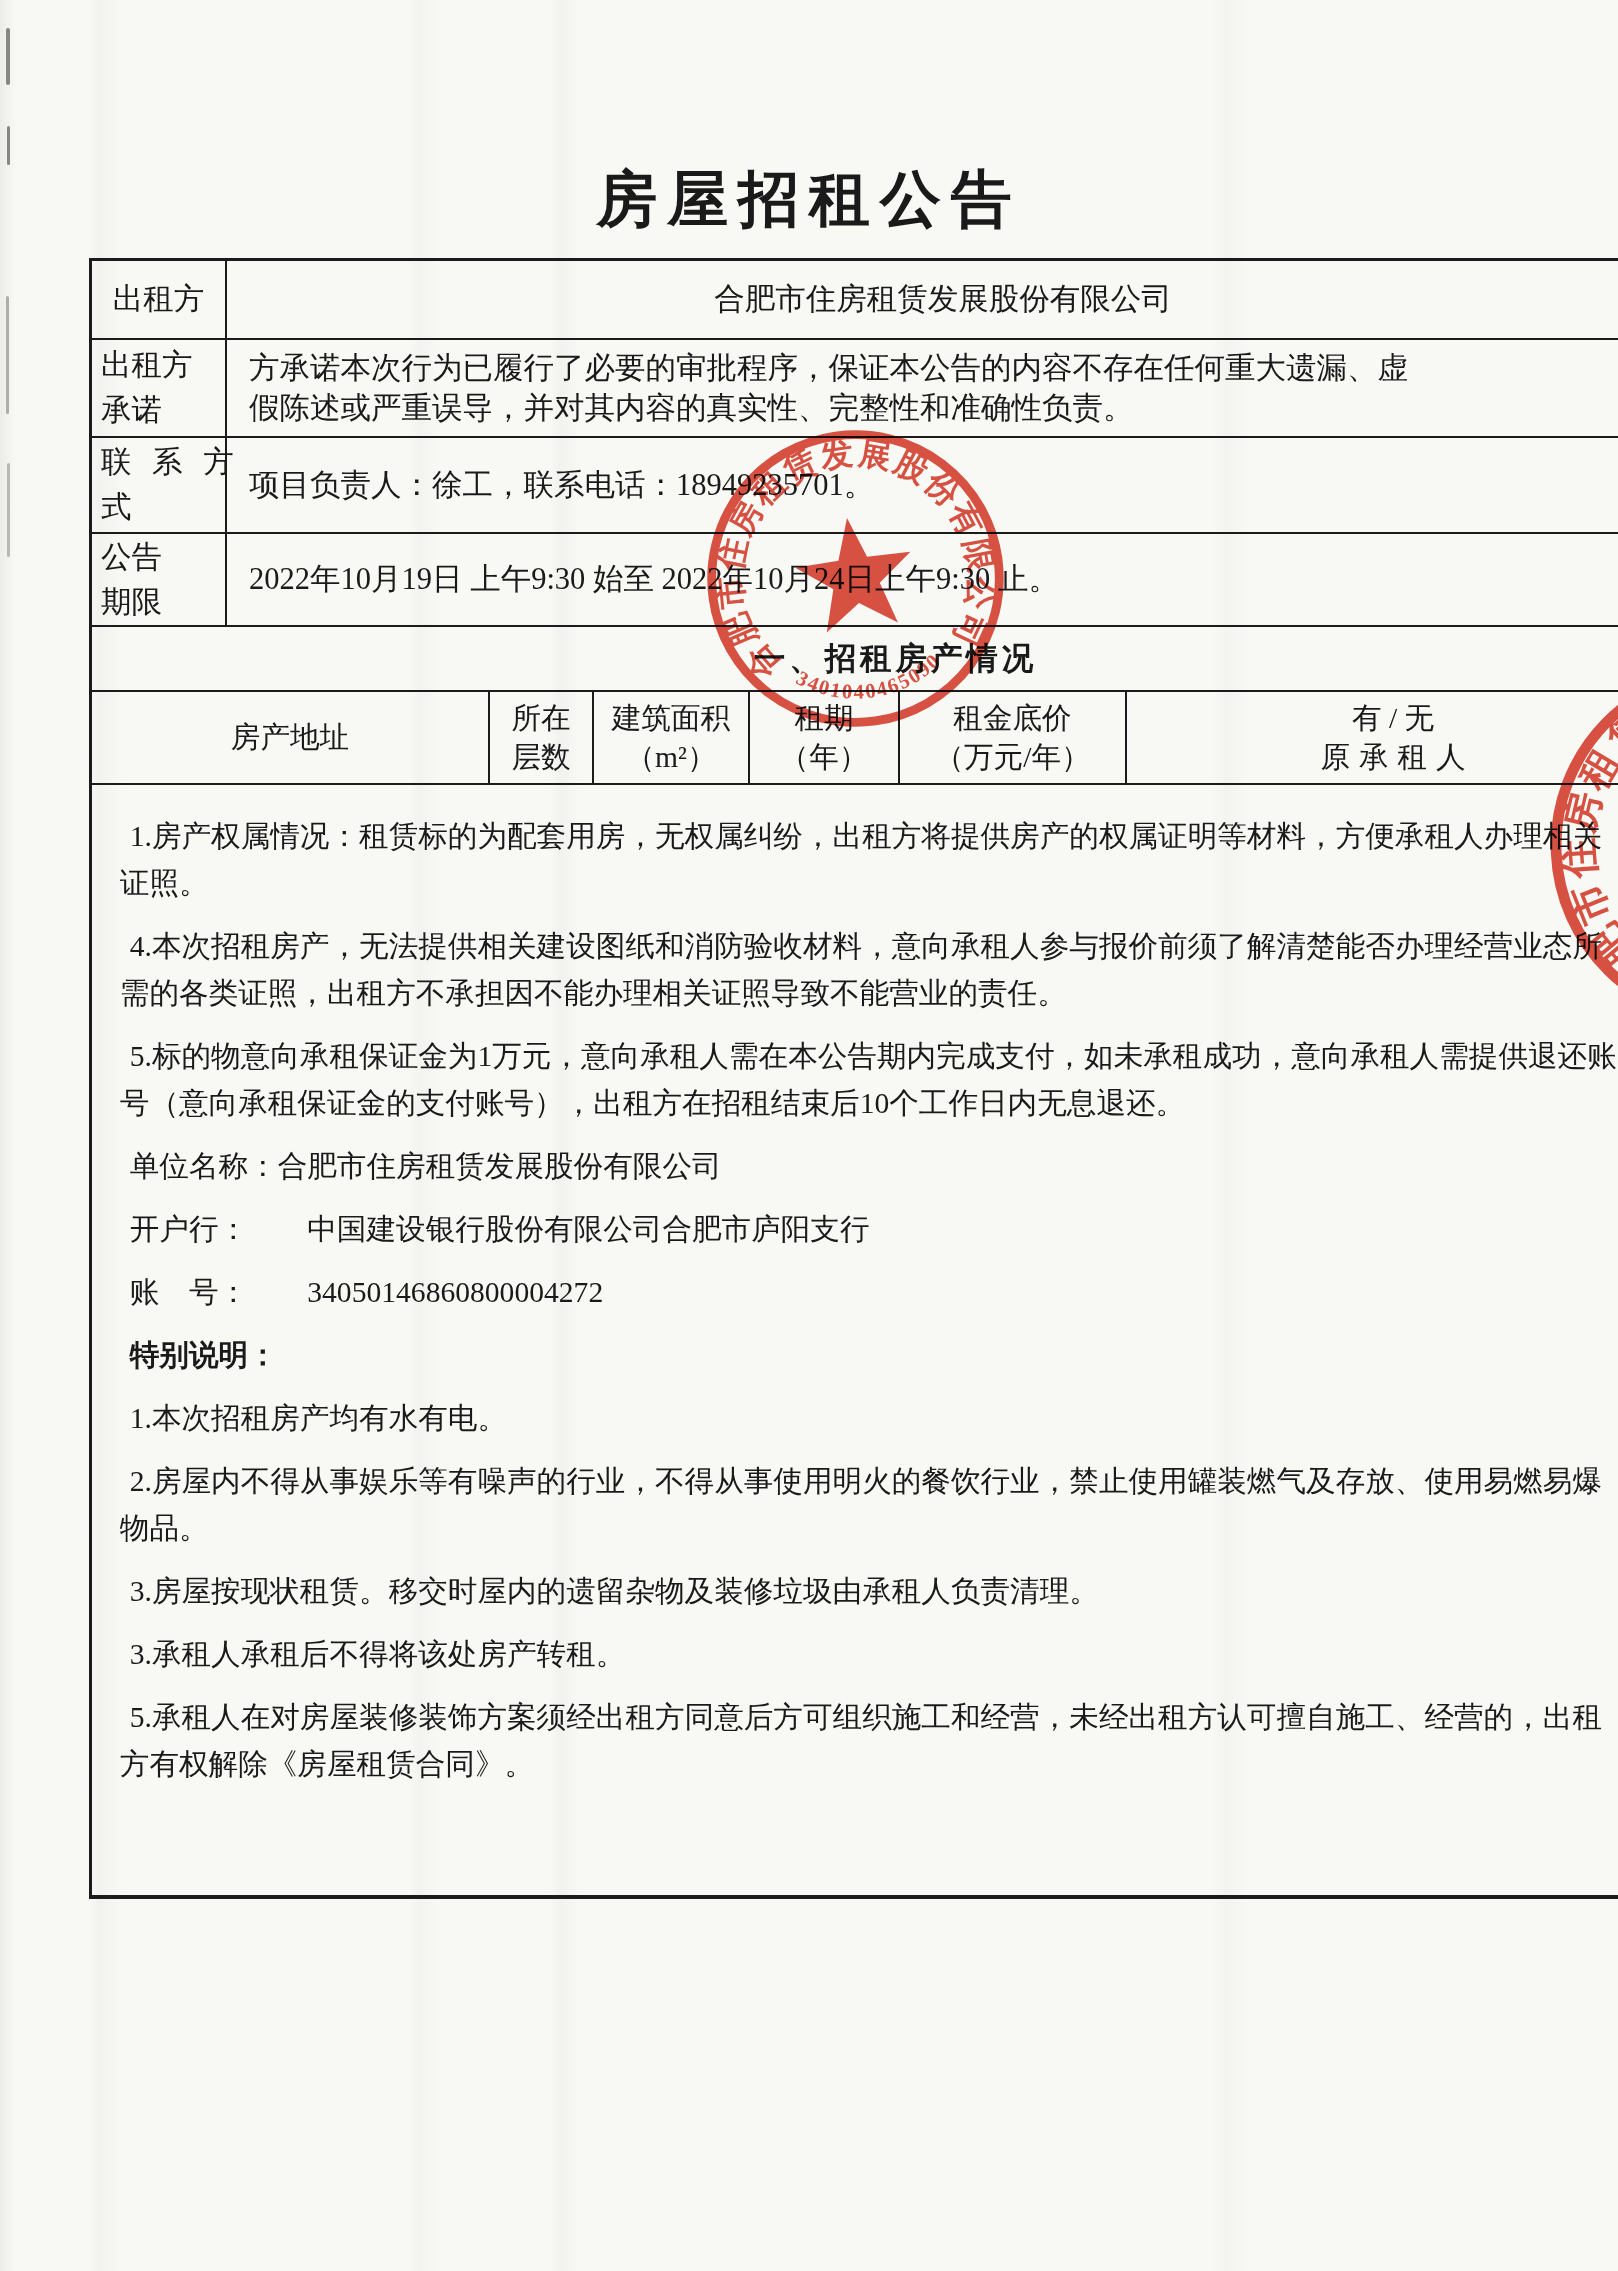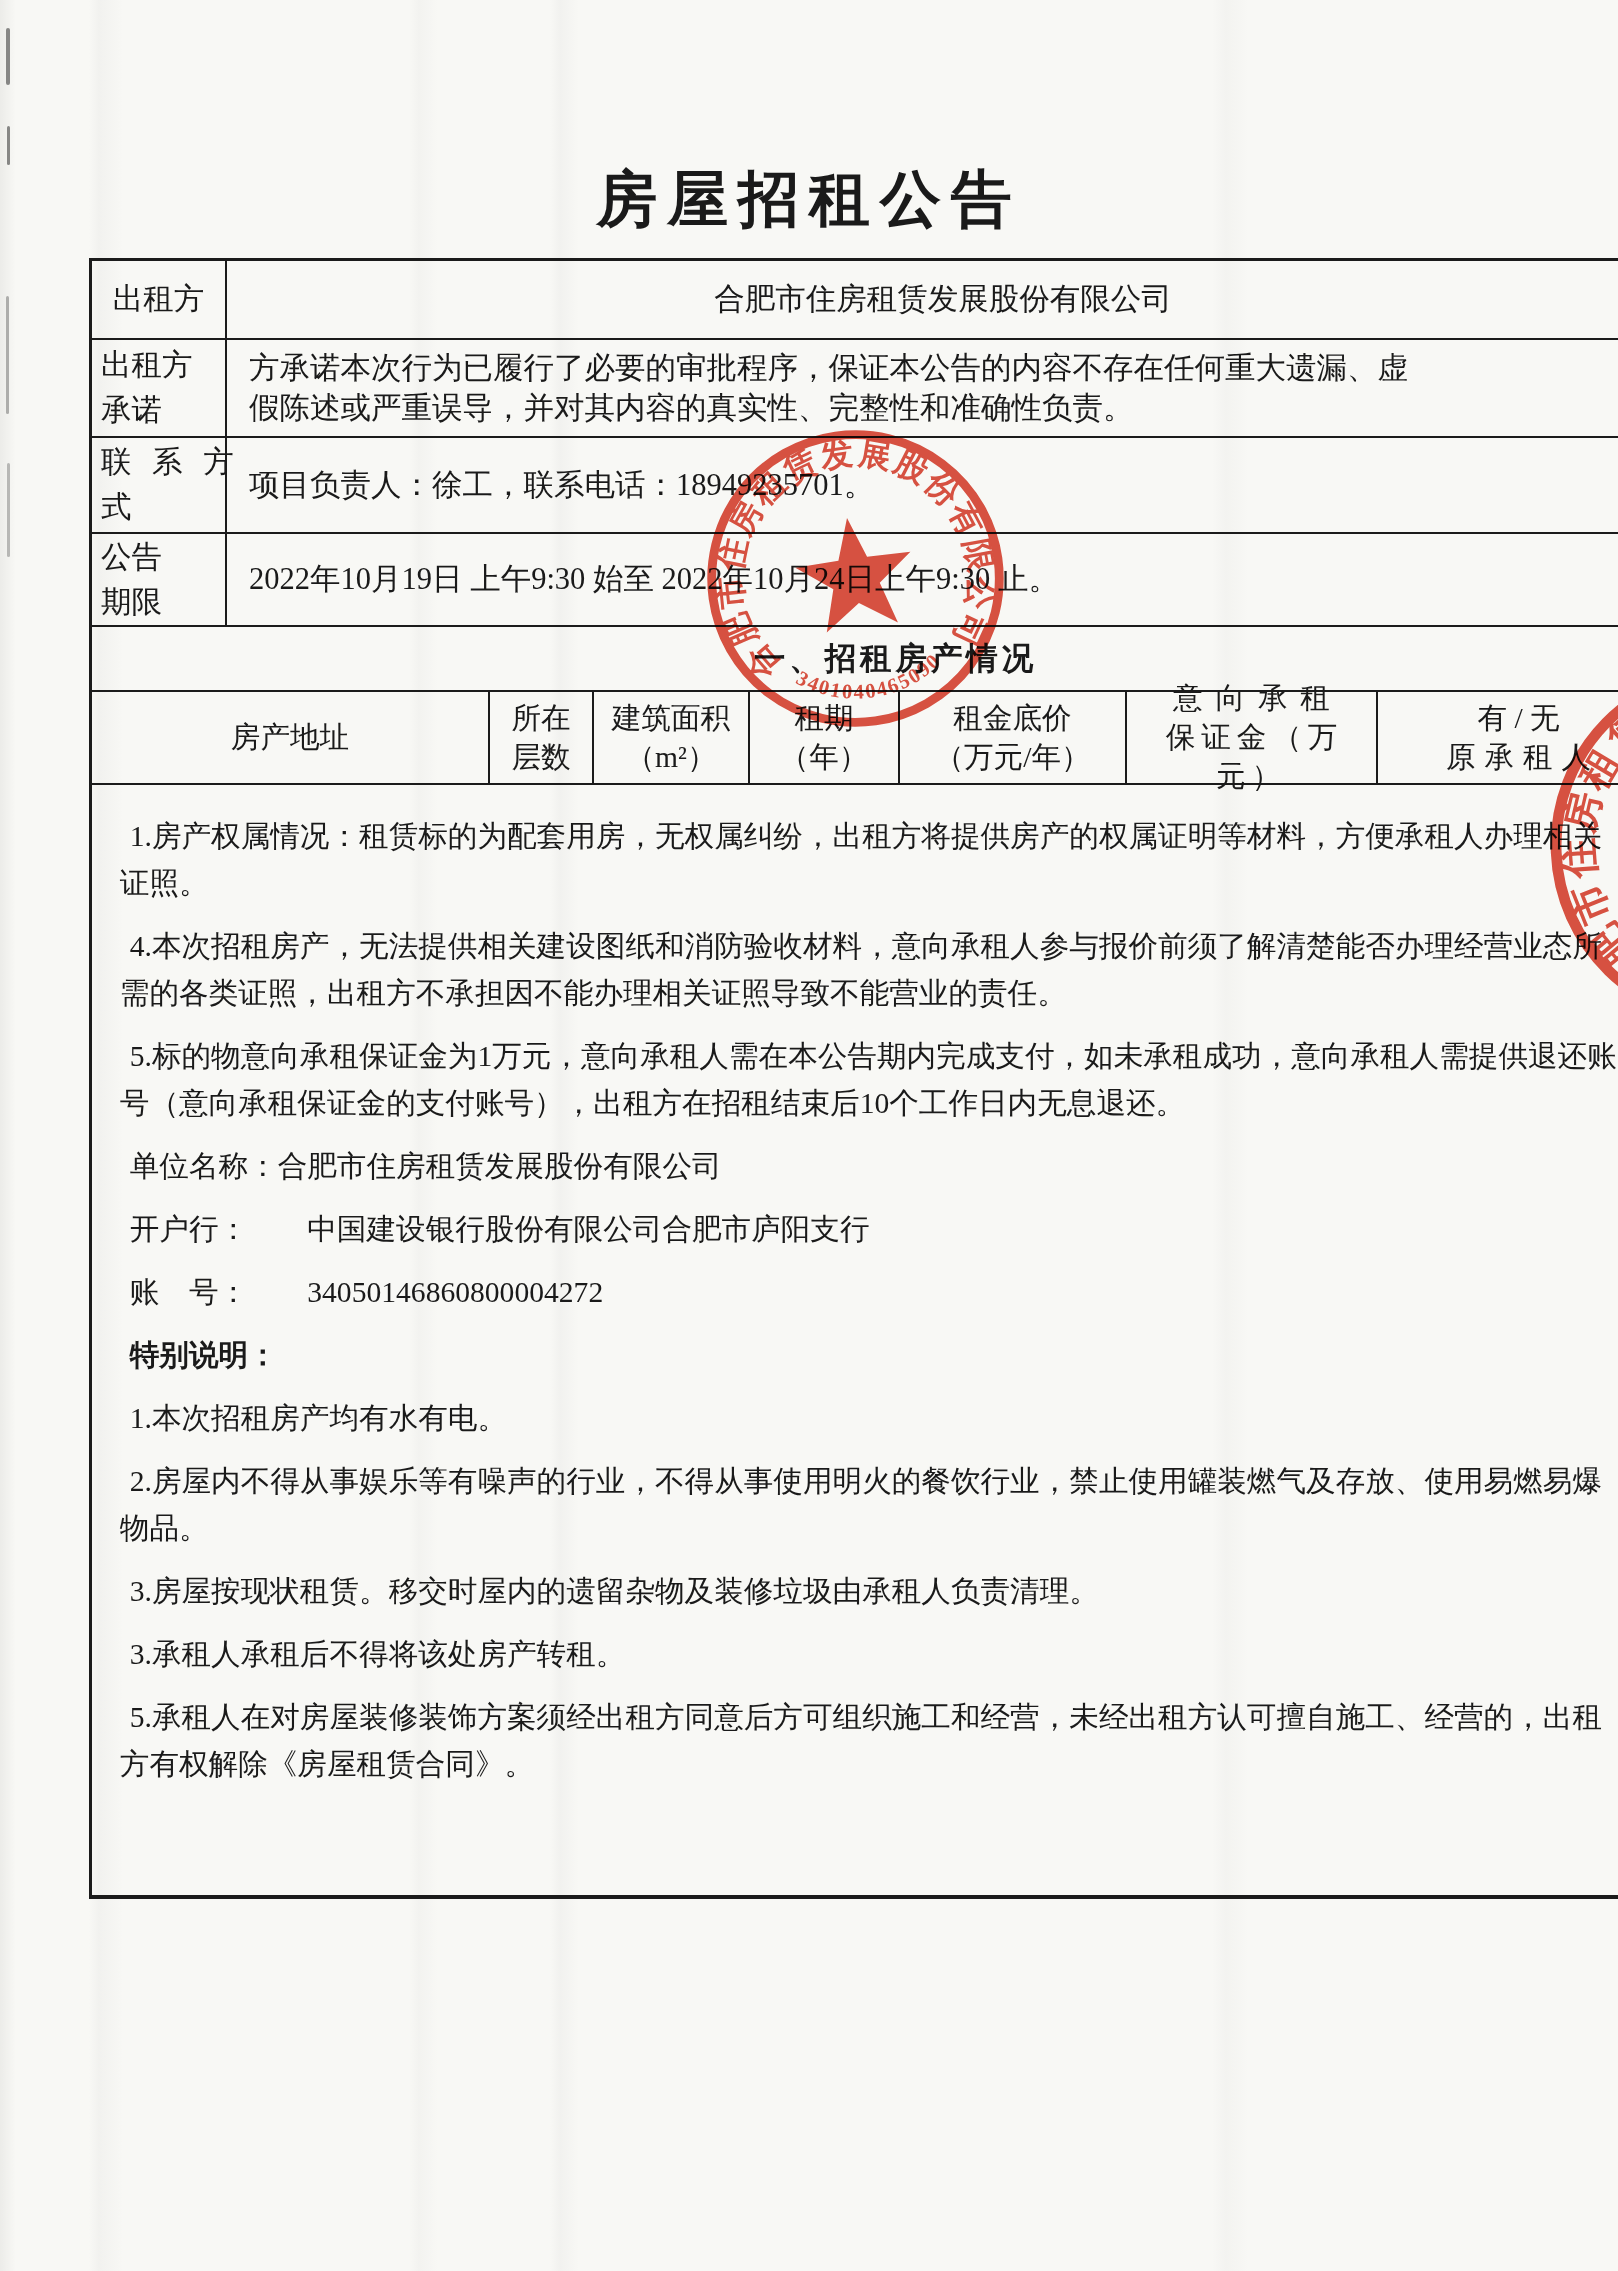--- a/index.html
+++ b/index.html
@@ -138,24 +138,20 @@
       <div>（m²）</div>
     </div>
     <div class="pcell c4">
       <div>租期</div>
       <div>（年）</div>
     </div>
     <div class="pcell c5">
       <div>租金底价</div>
       <div>（万元/年）</div>
     </div>
-    <div class="pcell c6">
-      <div class="ls-lg">意向承租</div>
-      <div class="ls-md">保证金（万元）</div>
-    </div>
     <div class="pcell c7 last">
       <div>有 / 无</div>
       <div class="ls-sm">原承租人</div>
     </div>
   </div>
 
 
   <div class="notes">
     <p>1.房产权属情况：租赁标的为配套用房，无权属纠纷，出租方将提供房产的权属证明等材料，方便承租人办理相关证照。</p>
     <p>4.本次招租房产，无法提供相关建设图纸和消防验收材料，意向承租人参与报价前须了解清楚能否办理经营业态所需的各类证照，出租方不承担因不能办理相关证照导致不能营业的责任。</p>

